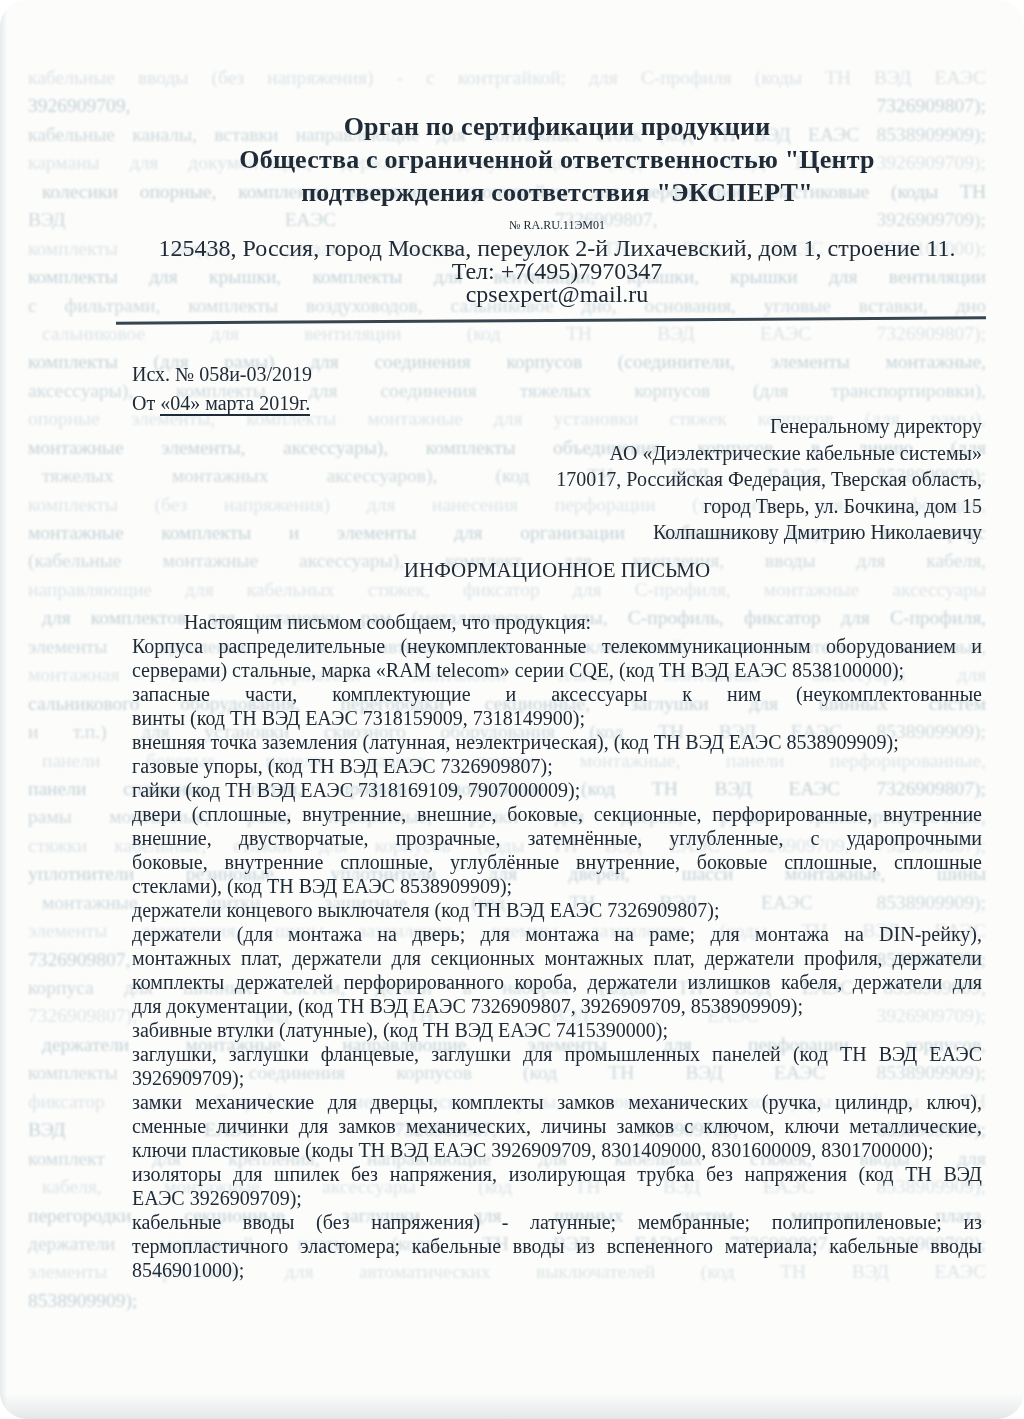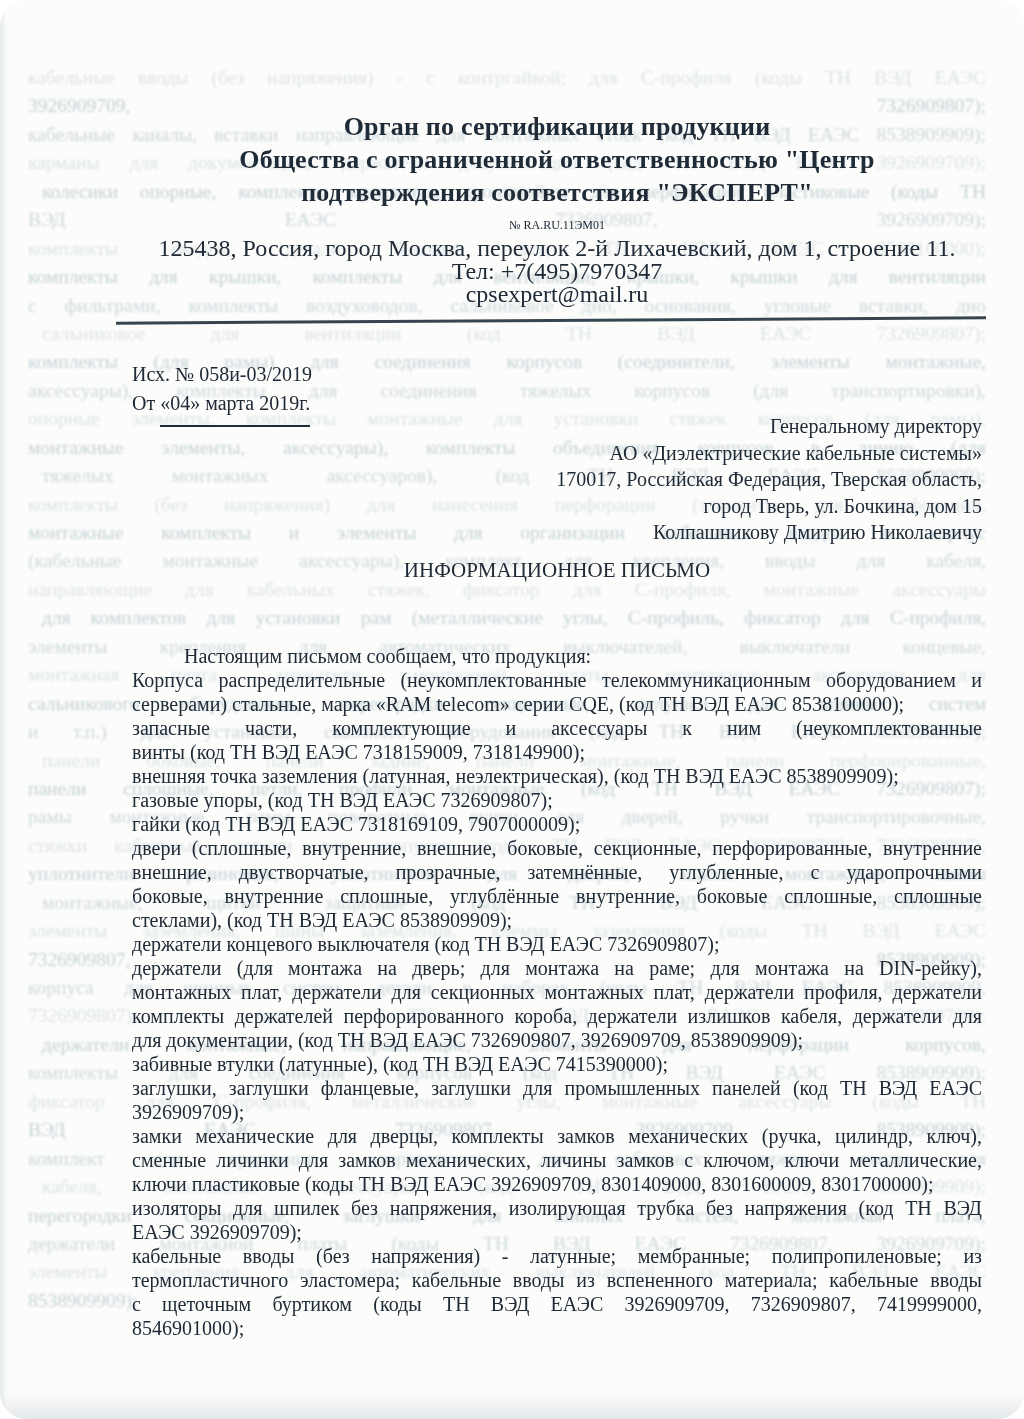--- a/index.html
+++ b/index.html
@@ -40,27 +40,27 @@
     background:linear-gradient(to top,rgba(172,183,194,.30),rgba(172,183,194,0));z-index:3;}
   
   .content{position:absolute;inset:0;z-index:2;}
   .letterhead{position:absolute;left:132px;top:110px;width:850px;text-align:center;}
   .org{font-weight:bold;font-size:26px;line-height:33px;letter-spacing:.2px;}
   .reg{font-size:12px;line-height:23px;margin-top:5px;}
   .addr,.tel,.mail{font-size:24px;line-height:23px;}
   .rule{position:absolute;left:116px;top:319px;width:870px;height:3px;
     background:var(--rule);transform:rotate(-0.35deg);}
   .ref{position:absolute;left:132px;top:360px;font-size:20px;line-height:29px;}
-  .date-u{border-bottom:2px solid currentColor;padding-bottom:11px;}
+  .date-u{border-bottom:2px solid currentColor;padding-bottom:0;}
   .recipient{position:absolute;left:132px;top:413px;width:850px;
     text-align:right;font-size:20px;line-height:26.5px;}
   .subject{position:absolute;left:132px;top:558px;width:850px;
     text-align:center;font-size:21px;line-height:24px;}
   .bodytext{position:absolute;left:132px;top:610px;width:850px;
-    font-size:20px;line-height:24px;margin-top:34px;}
+    font-size:20px;line-height:24px;}
   .bodytext div{height:24px;overflow:hidden;white-space:nowrap;}
   .bodytext div.j{white-space:normal;text-align:justify;text-align-last:justify;}
   .bodytext div.ind{text-indent:52px;}
 </style>
 </head>
 <body>
 
 <div class="page">
 
   <div class="bleed">
@@ -163,18 +163,17 @@
         <div>забивные втулки (латунные), (код ТН ВЭД ЕАЭС 7415390000);</div>
         <div class="j">заглушки, заглушки фланцевые, заглушки для промышленных панелей (код ТН ВЭД ЕАЭС</div>
         <div>3926909709);</div>
         <div class="j">замки механические для дверцы, комплекты замков механических (ручка, цилиндр, ключ),</div>
         <div class="j">сменные личинки для замков механических, личины замков с ключом, ключи металлические,</div>
         <div>ключи пластиковые (коды ТН ВЭД ЕАЭС 3926909709, 8301409000, 8301600009, 8301700000);</div>
         <div class="j">изоляторы для шпилек без напряжения, изолирующая трубка без напряжения (код ТН ВЭД</div>
         <div>ЕАЭС 3926909709);</div>
         <div class="j">кабельные вводы (без напряжения) - латунные; мембранные; полипропиленовые; из</div>
         <div class="j">термопластичного эластомера; кабельные вводы из вспененного материала; кабельные вводы</div>
-        <div class="j">с щеточным буртиком (коды ТН ВЭД ЕАЭС 3926909709, 7326909807, 7419999000,</div>
         <div>8546901000);</div>
       </div>
 
   </div>
 </div>
 
 </body></html>

